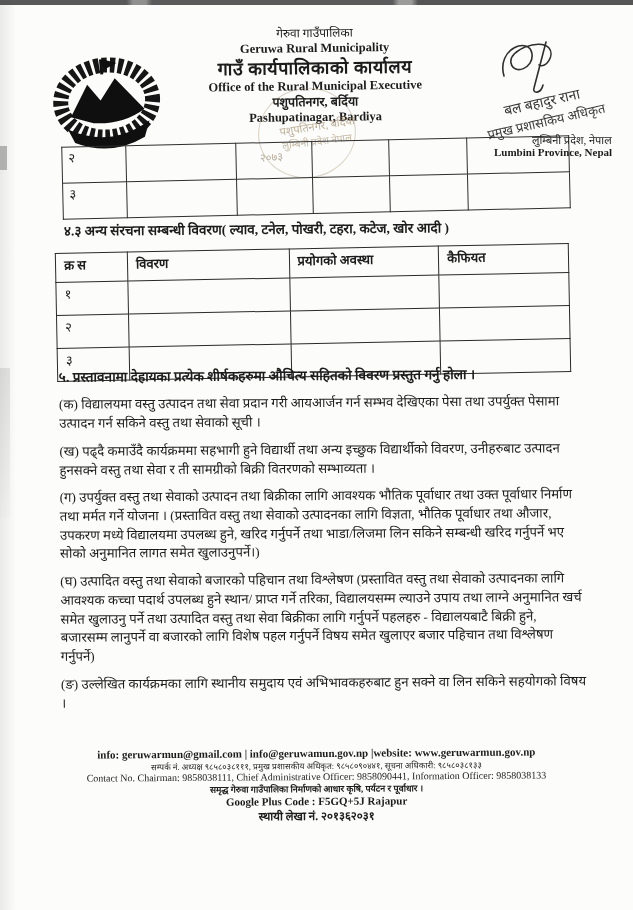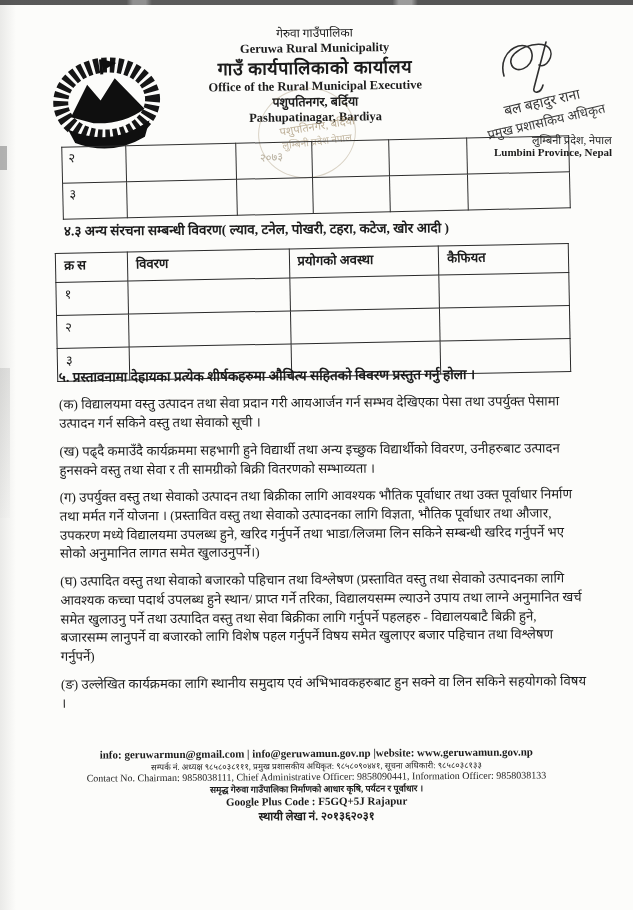--- a/index.html
+++ b/index.html
@@ -185,21 +185,21 @@
     <p class="s5-heading">५. प्रस्तावनामा देहायका प्रत्येक शीर्षकहरुमा औचित्य सहितको विवरण प्रस्तुत गर्नु होला ।</p>
     <p class="s5-item">(क) विद्यालयमा वस्तु उत्पादन तथा सेवा प्रदान गरी आयआर्जन गर्न सम्भव देखिएका पेसा तथा उपर्युक्त पेसामा उत्पादन गर्न सकिने वस्तु तथा सेवाको सूची ।</p>
     <p class="s5-item">(ख) पढ्दै कमाउँदै कार्यक्रममा सहभागी हुने विद्यार्थी तथा अन्य इच्छुक विद्यार्थीको विवरण, उनीहरुबाट उत्पादन हुनसक्ने वस्तु तथा सेवा र ती सामग्रीको बिक्री वितरणको सम्भाव्यता ।</p>
     <p class="s5-item">(ग) उपर्युक्त वस्तु तथा सेवाको उत्पादन तथा बिक्रीका लागि आवश्यक भौतिक पूर्वाधार तथा उक्त पूर्वाधार निर्माण तथा मर्मत गर्ने योजना । (प्रस्तावित वस्तु तथा सेवाको उत्पादनका लागि विज्ञता, भौतिक पूर्वाधार तथा औजार, उपकरण मध्ये विद्यालयमा उपलब्ध हुने, खरिद गर्नुपर्ने तथा भाडा/लिजमा लिन सकिने सम्बन्धी खरिद गर्नुपर्ने भए सोको अनुमानित लागत समेत खुलाउनुपर्ने।)</p>
     <p class="s5-item">(घ) उत्पादित वस्तु तथा सेवाको बजारको पहिचान तथा विश्लेषण (प्रस्तावित वस्तु तथा सेवाको उत्पादनका लागि आवश्यक कच्चा पदार्थ उपलब्ध हुने स्थान/ प्राप्त गर्ने तरिका, विद्यालयसम्म ल्याउने उपाय तथा लाग्ने अनुमानित खर्च समेत खुलाउनु पर्ने तथा उत्पादित वस्तु तथा सेवा बिक्रीका लागि गर्नुपर्ने पहलहरु - विद्यालयबाटै बिक्री हुने, बजारसम्म लानुपर्ने वा बजारको लागि विशेष पहल गर्नुपर्ने विषय समेत खुलाएर बजार पहिचान तथा विश्लेषण गर्नुपर्ने)</p>
     <p class="s5-item">(ङ) उल्लेखित कार्यक्रमका लागि स्थानीय समुदाय एवं अभिभावकहरुबाट हुन सक्ने वा लिन सकिने सहयोगको विषय ।</p>
   </div>
 
   <div class="footer">
     <div class="f-email">
-      <span>info:</span><span> geruwarmun@gmail.com | info@geruwamun.gov.np |</span><span>website:</span><span> www.geruwamun.gov.np</span>
+      <span>info:</span><span> geruwarmun@gmail.com | info@geruwamun.gov.np |</span><span>website:</span><span> www.geruwarmun.gov.np</span>
     </div>
     <div class="f-np-contact">सम्पर्क नं. अध्यक्ष ९८५८०३८१११, प्रमुख प्रशासकीय अधिकृत: ९८५८०९०४४१, सूचना अधिकारी: ९८५८०३८१३३</div>
     <div class="f-en-contact">Contact No. Chairman: 9858038111, Chief Administrative Officer: 9858090441, Information Officer: 9858038133</div>
     <div class="f-slogan">समृद्ध गेरुवा गाउँपालिका निर्माणको आधार कृषि, पर्यटन र पूर्वाधार ।</div>
     <div class="f-plus">Google Plus Code : F5GQ+5J Rajapur</div>
     <div class="f-acct">स्थायी लेखा नं. २०१३६२०३१</div>
   </div>
 
 </div>
 

